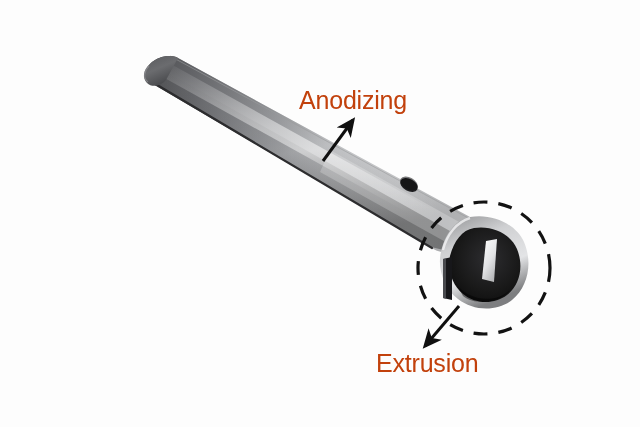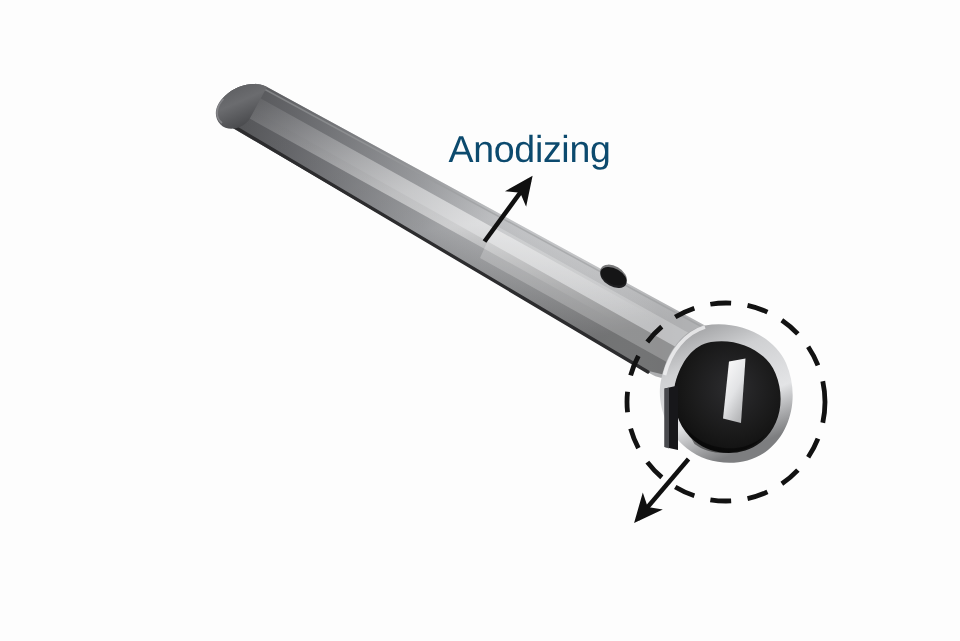--- a/index.html
+++ b/index.html
@@ -21,21 +21,21 @@
   }
   #scene svg.layer {
     position: absolute;
     left: 0;
     top: 0;
     width: 640px;
     height: 427px;
   }
   .anno-label {
     position: absolute;
-    color: #0c4a6e;
+    color: #c2410c;
     font-family: "Liberation Sans", sans-serif;
     font-size: 25px;
     font-weight: 400;
     letter-spacing: -0.2px;
     white-space: nowrap;
     line-height: 1;
   }
   #label-anodizing {
     left: 299px;
     top: 88px;
@@ -199,14 +199,15 @@
       </marker>
     </defs>
 
     <line x1="323" y1="161" x2="353" y2="120" stroke="#101010" stroke-width="3" marker-end="url(#arrowHeadA)"></line>
 
     <line x1="459" y1="306" x2="425" y2="346" stroke="#101010" stroke-width="3" marker-end="url(#arrowHeadB)"></line>
   </svg>
 
   <div class="anno-label" id="label-anodizing">Anodizing</div>
 
+  <div class="anno-label" id="label-extrusion">Extrusion</div>
 
 </div>
 
 </body></html>

